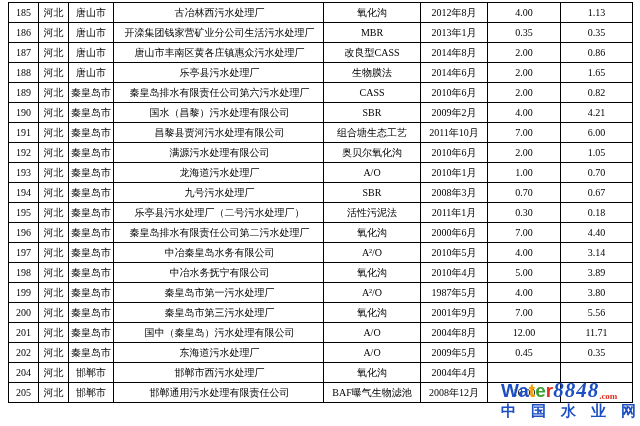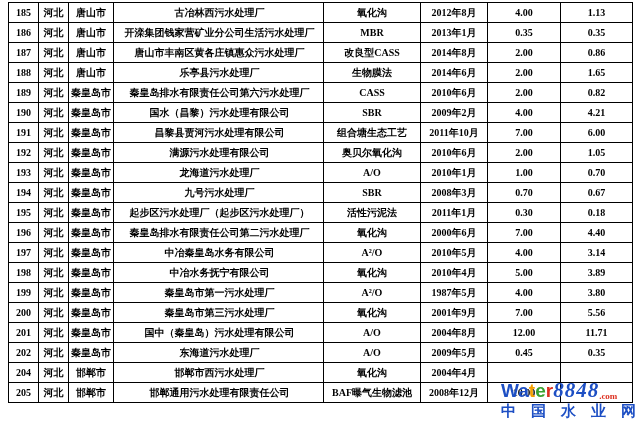--- a/index.html
+++ b/index.html
@@ -3,21 +3,21 @@
 <meta charset="utf-8">
 <style>
   html,body { margin:0; padding:0; }
   body {
     width:640px; height:426px;
     background:#ffffff;
     position:relative;
     overflow:hidden;
     font-family:"Liberation Serif","DejaVu Serif",serif;
   }
-  .table-wrap { position:absolute; left:8px; top:2px;font-weight:bold; }
+  .table-wrap { position:absolute; left:8px; top:2px; }
   table { border-collapse:collapse; table-layout:fixed; width:624px; }
   td {
     border:1px solid #000;
     font-size:10px;
     color:#000;
     text-align:center;
     height:19px;
     padding:0 2px;
     overflow:hidden;
     white-space:nowrap;
@@ -157,21 +157,21 @@
           <td class="left">九号污水处理厂</td>
           <td>SBR</td>
           <td>2008年3月</td>
           <td>0.70</td>
           <td>0.67</td>
         </tr>
         <tr>
           <td>195</td>
           <td>河北</td>
           <td>秦皇岛市</td>
-          <td class="left">起步区污水处理厂（起步区污水处理厂）</td>
+          <td class="left">乐亭县污水处理厂（二号污水处理厂）</td>
           <td>活性污泥法</td>
           <td>2011年1月</td>
           <td>0.30</td>
           <td>0.18</td>
         </tr>
         <tr>
           <td>196</td>
           <td>河北</td>
           <td>秦皇岛市</td>
           <td class="left">秦皇岛排水有限责任公司第二污水处理厂</td>

